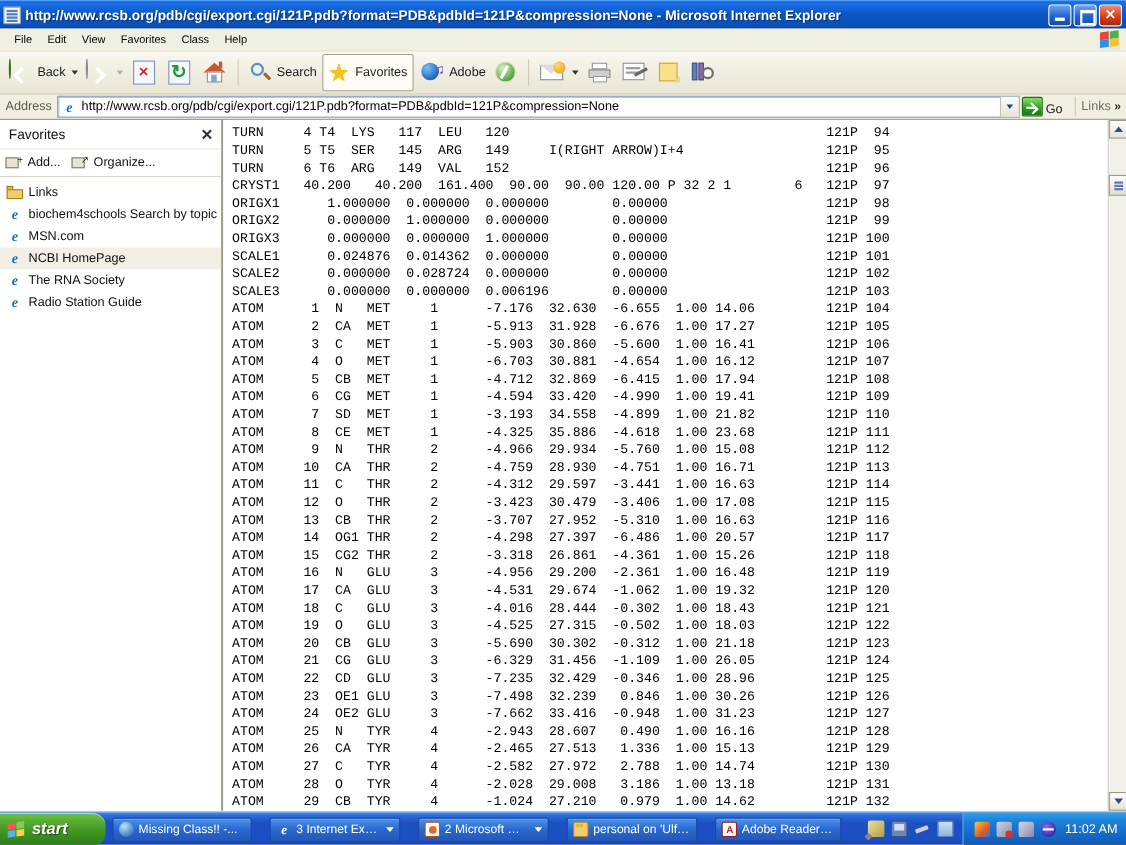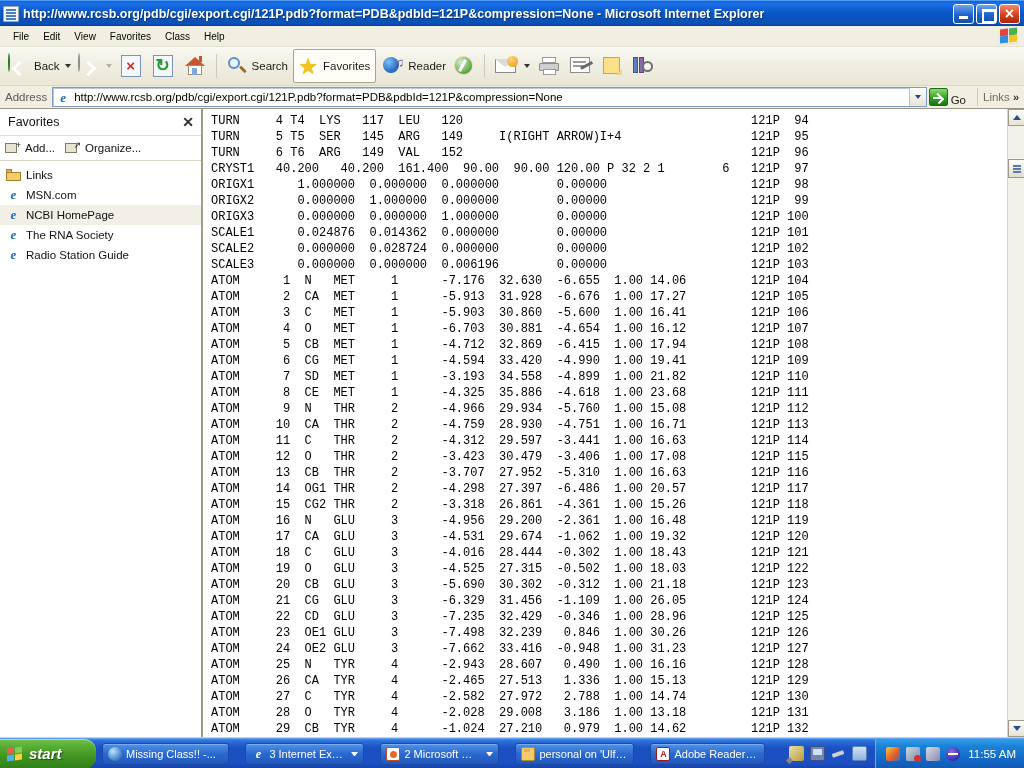--- a/index.html
+++ b/index.html
@@ -347,21 +347,21 @@
     </div>
     <div class="favbtn">
       <span class="star"></span>
       <span class="tb-label">Favorites</span>
     </div>
     <div class="tb">
       <span class="ic-media">
         <span class="globe"></span>
           <span class="note">♫</span>
       </span>
-      <span class="tb-label">Reader</span>
+      <span class="tb-label">Adobe</span>
     </div>
     <div class="tb">
       <span class="ic-compass">
         <span class="ring"></span>
           <span class="ndl"></span>
       </span>
     </div>
     <div class="tb-sep"></div>
     <div class="tb">
       <span class="ic-mail">
@@ -441,20 +441,24 @@
           <span class="fav-tool-label">Organize...</span>
         </div>
       </div>
       <div class="fav-list">
         <div class="fav-item">
           <span class="ico-folder">
               <span class="tab"></span>
               <span class="bx"></span>
             </span>
           <span class="fav-item-label">Links</span>
+        </div>
+        <div class="fav-item">
+          <span class="ico-ie"></span>
+          <span class="fav-item-label">biochem4schools Search by topic</span>
         </div>
         <div class="fav-item">
           <span class="ico-ie"></span>
           <span class="fav-item-label">MSN.com</span>
         </div>
         <div class="fav-item sel">
           <span class="ico-ie"></span>
           <span class="fav-item-label">NCBI HomePage</span>
         </div>
         <div class="fav-item">
@@ -521,17 +525,17 @@
         <span class="tray-ic ti-scr"></span>
         <span class="tray-ic ti-brush"></span>
         <span class="tray-ic ti-flag"></span>
       </div>
     </div>
     <div class="tray">
       <span class="tr-ic tr-shield"></span>
       <span class="tr-ic tr-net"></span>
       <span class="tr-ic tr-spk"></span>
       <span class="tr-ic tr-wave"></span>
-      <span class="tray-time">11:55 AM</span>
+      <span class="tray-time">11:02 AM</span>
     </div>
   </div>
 
 </div>
 
 </body></html>

